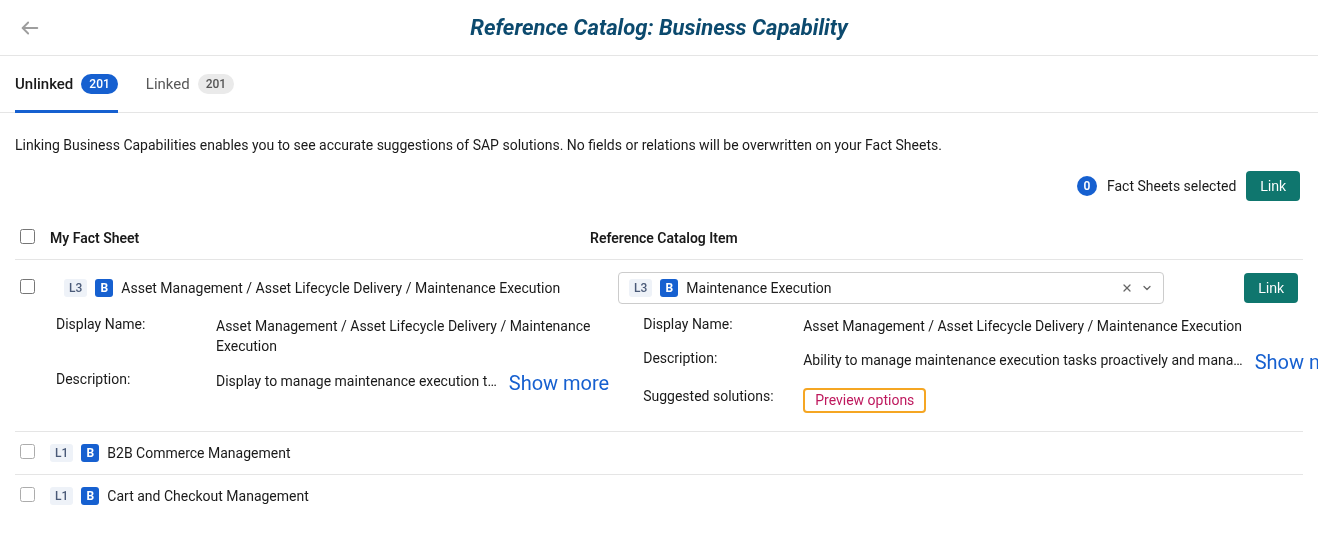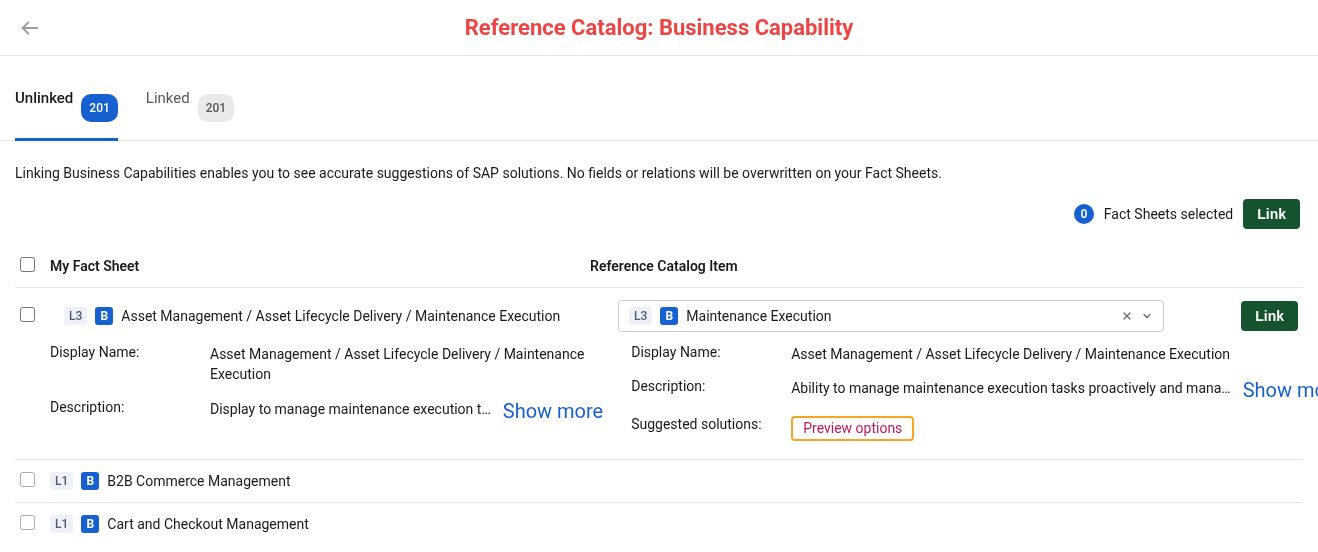--- a/index.html
+++ b/index.html
@@ -26,21 +26,22 @@
     height: 24px;
     color: #9e9e9e;
     cursor: pointer;
     display: flex;
     align-items: center;
     justify-content: center;
   }
   .page-title {
     font-size: 22px;
     font-weight: 700;
-    color: #ef4444;
+    color: #0c4a6e;
+    font-style: italic;
   }
   .tabs {
     display: flex;
     padding: 0 15px;
     border-bottom: 1px solid #e5e5e5;
     gap: 28px;
     margin-top: 18px;
   }
   .tab {
     display: flex;
@@ -56,26 +57,25 @@
   .tab.active {
     color: #1a1a1a;
     border-bottom-color: #1660d0;
     font-weight: 500;
   }
   .badge {
     display: inline-flex;
     align-items: center;
     justify-content: center;
     min-width: 30px;
-    height: 28px;
+    height: 20px;
     padding: 3px 8px;
     border-radius: 10px;
     font-size: 12px;
     font-weight: 500;
-    margin-top: 20px;
   }
   .badge-blue { background: #1660d0; color: #fff; }
   .badge-gray { background: #eaeaea; color: #555; }
   .info-text {
     padding: 24px 15px 18px 15px;
     color: #1a1a1a;
     font-size: 14px;
   }
   .toolbar-right {
     display: flex;
@@ -91,27 +91,27 @@
     background: #1660d0;
     color: #fff;
     font-size: 12px;
     font-weight: 600;
     display: inline-flex;
     align-items: center;
     justify-content: center;
   }
   .selected-text { font-size: 14px; color: #1a1a1a; }
   .btn-primary {
-    background: #14532d;
+    background: #0f766e;
     color: #fff;
     border: none;
     border-radius: 4px;
     padding: 7px 14px;
     font-size: 14px;
-    font-weight: 700;
+    font-weight: 400;
     cursor: pointer;
   }
   .table-area {
     padding: 0 15px;
   }
   .table-header {
     display: flex;
     align-items: center;
     border-bottom: 1px solid #e5e5e5;
     padding: 10px 5px 12px 5px;
@@ -194,20 +194,21 @@
   }
   .field {
     display: flex;
     align-items: flex-start;
   }
   .field-label {
     width: 160px;
     flex-shrink: 0;
     color: #1a1a1a;
     font-size: 14px;
+    margin-left: 6px;
   }
   .field-value {
     flex: 1;
     color: #1a1a1a;
     font-size: 14px;
     line-height: 1.45;
     word-wrap: break-word;
     overflow: hidden;
   }
   .show-more {

